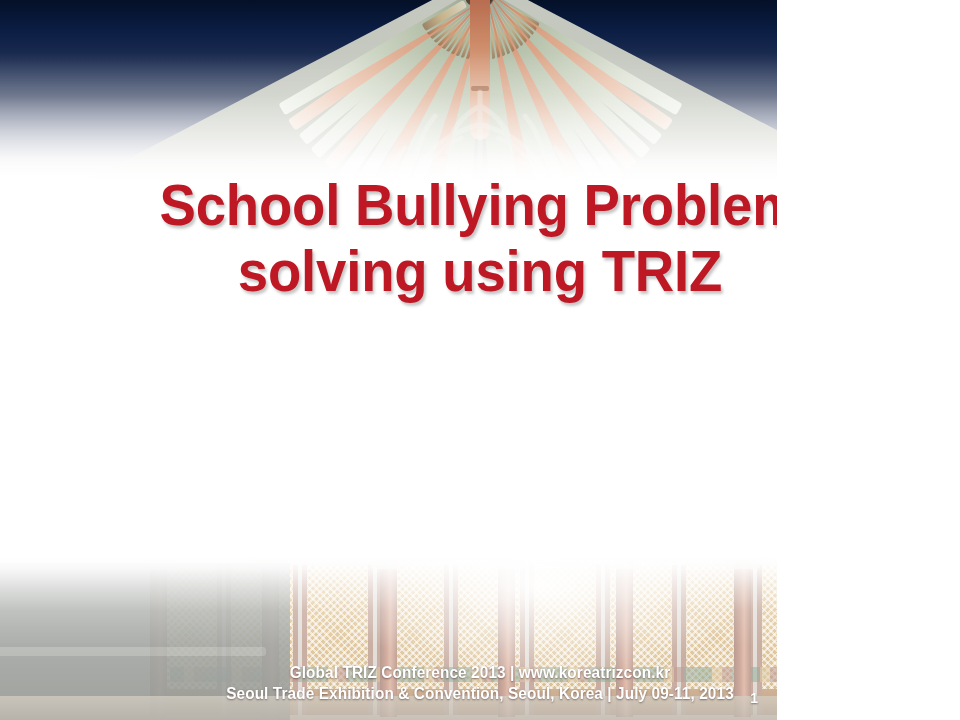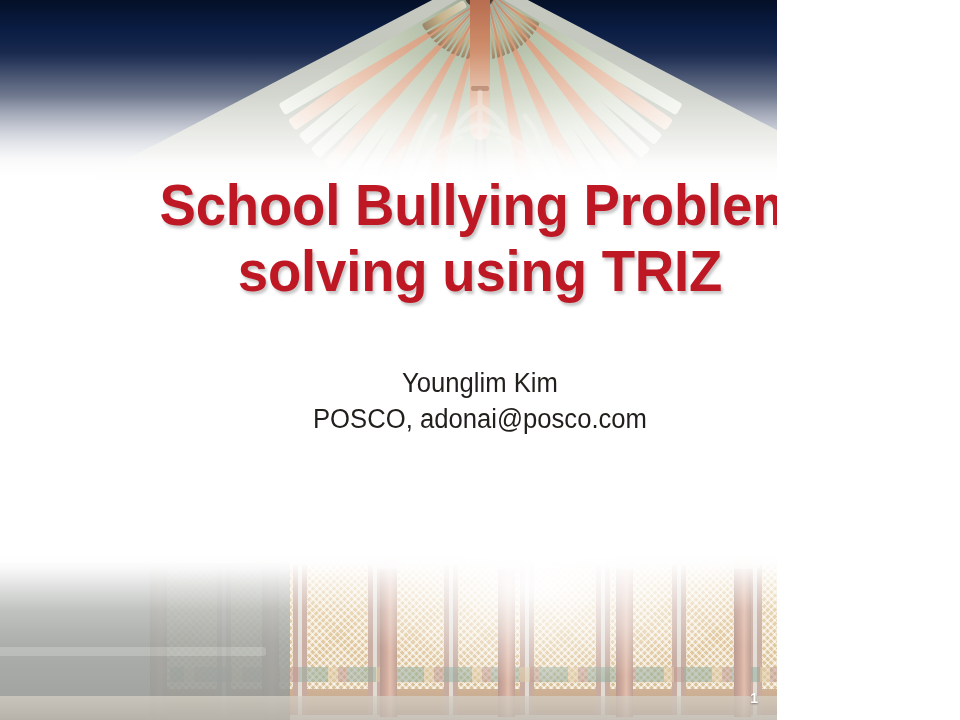--- a/index.html
+++ b/index.html
@@ -460,24 +460,20 @@
     <div class="roof-haze"></div>
     <div class="top-feather"></div>
   </div>
 
   <div class="title-block">
     <div class="title-line">School Bullying Problem</div>
     <div class="title-line">solving using TRIZ</div>
   </div>
 
   <div class="authors">
-    <div class="author-group">
-      <div class="author-name">Younglim Kim</div>
-      <div class="author-affil">POSCO, adonai@posco.com</div>
-    </div>
   </div>
 
   <div class="bottom-banner">
     <div class="facade"></div>
     <div class="door-row" id="doorRow">
         <div class="door"></div>
         <div class="door"></div>
         <div class="door"></div>
         <div class="door"></div>
         <div class="door"></div>
@@ -500,15 +496,19 @@
         <div class="column" style="left: 940px;"></div>
       </div>
     <div class="courtyard">
       <div class="courtyard-rail"></div>
     </div>
     <div class="stone-base"></div>
     <div class="bottom-haze"></div>
     <div class="bottom-bloom"></div>
   </div>
 
+  <div class="footer">
+    <div class="footer-line">Global TRIZ Conference 2013 | www.koreatrizcon.kr</div>
+    <div class="footer-line">Seoul Trade Exhibition &amp; Convention, Seoul, Korea | July 09-11, 2013</div>
+  </div>
   <div class="page-number">1</div>
 
 </div>
 
 </body></html>

